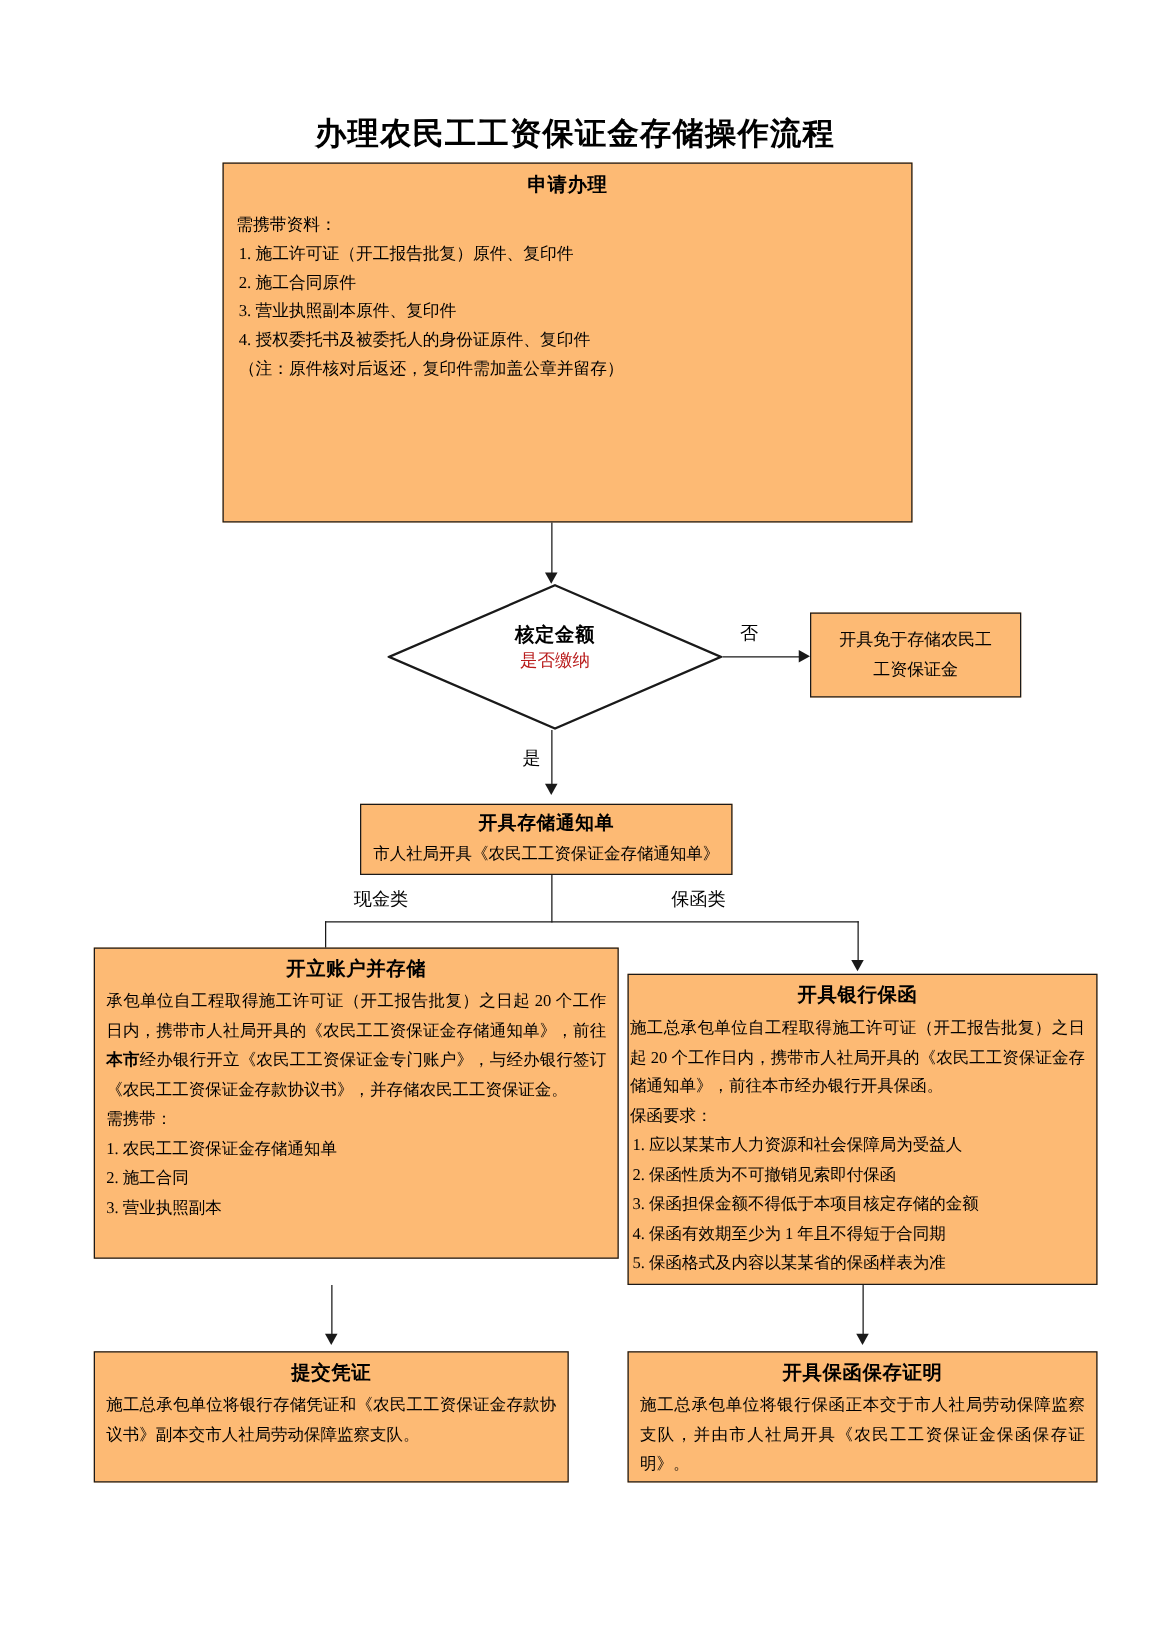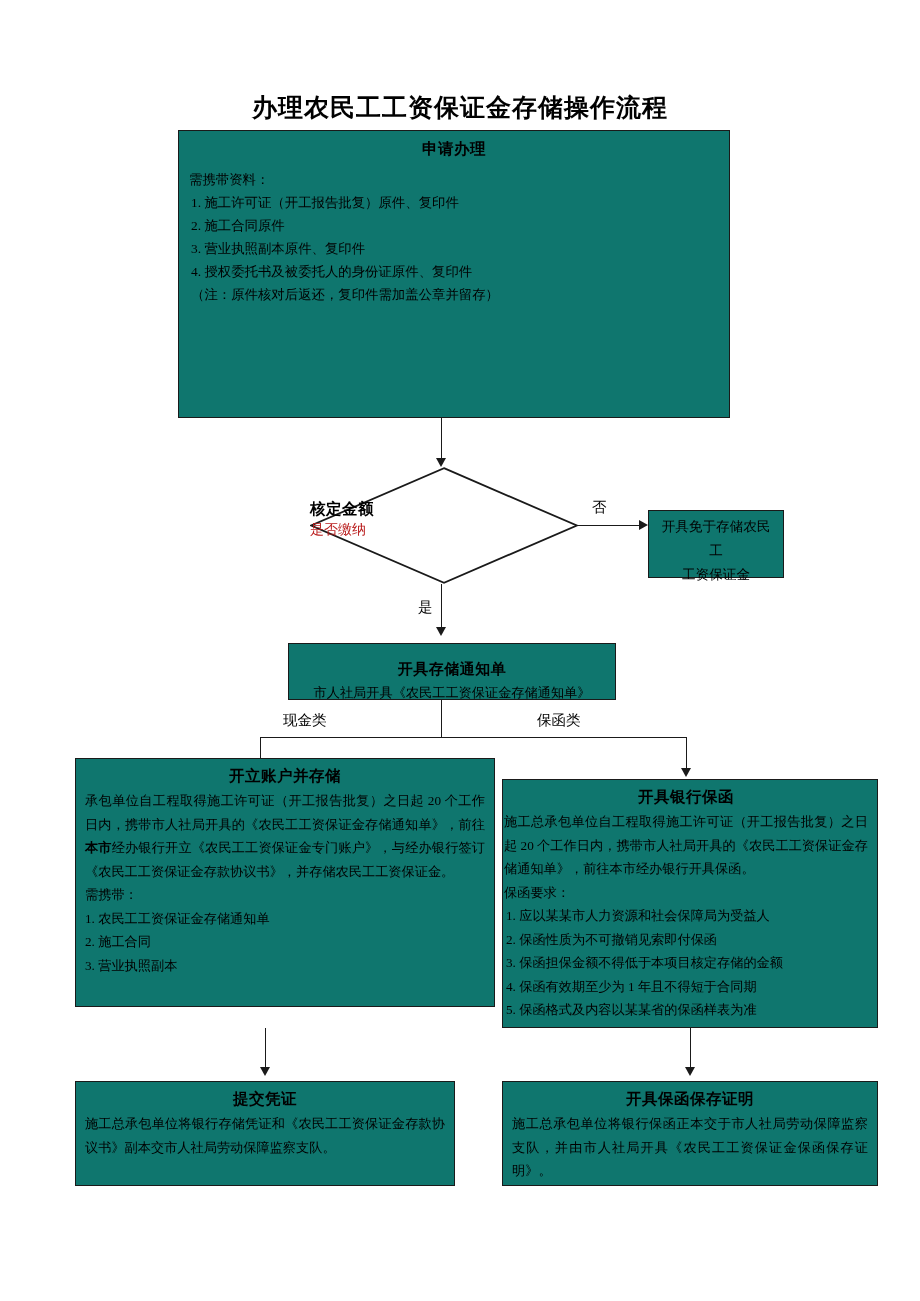--- a/index.html
+++ b/index.html
@@ -30,21 +30,21 @@
     font-weight: 700;
     letter-spacing: 1px;
     line-height: 1.2;
     font-family: "Liberation Serif", "DejaVu Serif", serif;
   }
   
   .node {
     position: absolute;
     box-sizing: border-box;
     border: 1.6px solid #1a1a1a;
-    background: #0f766e;
+    background: #fdba74;
     padding: 6px 10px 8px 10px;
   }
   .node-title {
     text-align: center;
     font-weight: 700;
     font-size: 15.5px;
     line-height: 1.5;
     margin-bottom: 2px;
     letter-spacing: .5px;
   }
@@ -70,20 +70,21 @@
     top: 467px;
     width: 268px;
     height: 117px;
   }
   .diamond-wrap svg { display: block; }
   .diamond-label {
     position: absolute;
     left: 0;
     top: 31px;
     width: 268px;
+    text-align: center;
     pointer-events: none;
   }
   .diamond-label .dl-main {
     display: block;
     font-weight: 700;
     font-size: 15.5px;
     line-height: 1.45;
     letter-spacing: .5px;
   }
   .diamond-label .dl-sub {
@@ -154,32 +155,32 @@
     <div class="diamond-label">
       <span class="dl-main">核定金额</span>
       <span class="dl-sub">是否缴纳</span>
     </div>
   </div>
 
   <div class="hline" style="left:578px; top:525px; width:62px;"></div>
   <div class="arrow-right" style="left:639px; top:520px;"></div>
   <div class="edge-label" style="left:592px; top:500px;">否</div>
 
-  <div class="node" style="left:648px; top:510px; width:136px; height:68px; display:flex; align-items:flex-start; justify-content:center; padding:4px 6px;">
+  <div class="node" style="left:648px; top:490px; width:169px; height:68px; display:flex; align-items:center; justify-content:center; padding:4px 6px;">
     <div class="plain-center">
       <span style="display:block;">开具免于存储农民工</span>
       <span style="display:block;">工资保证金</span>
     </div>
   </div>
 
   <div class="vline" style="left:441px; top:584px; height:44px;"></div>
   <div class="arrow-down" style="left:436px; top:627px;"></div>
   <div class="edge-label" style="left:418px; top:600px;">是</div>
 
-  <div class="node" style="left:288px; top:643px; width:328px; height:57px; padding:14px 6px;">
+  <div class="node" style="left:288px; top:643px; width:298px; height:57px; padding:4px 6px;">
     <div class="node-title" style="font-size:15px; margin-bottom:0;">开具存储通知单</div>
     <div class="plain-center" style="font-size:13.2px;">市人社局开具《农民工工资保证金存储通知单》</div>
   </div>
 
   <div class="vline" style="left:441px; top:700px; height:38px;"></div>
   <div class="hline" style="left:260px; top:737px; width:427px;"></div>
 
   <div class="vline" style="left:260px; top:737px; height:32px;"></div>
   <div class="arrow-down" style="left:255px; top:768px;"></div>
   <div class="edge-label" style="left:283px; top:713px;">现金类</div>

